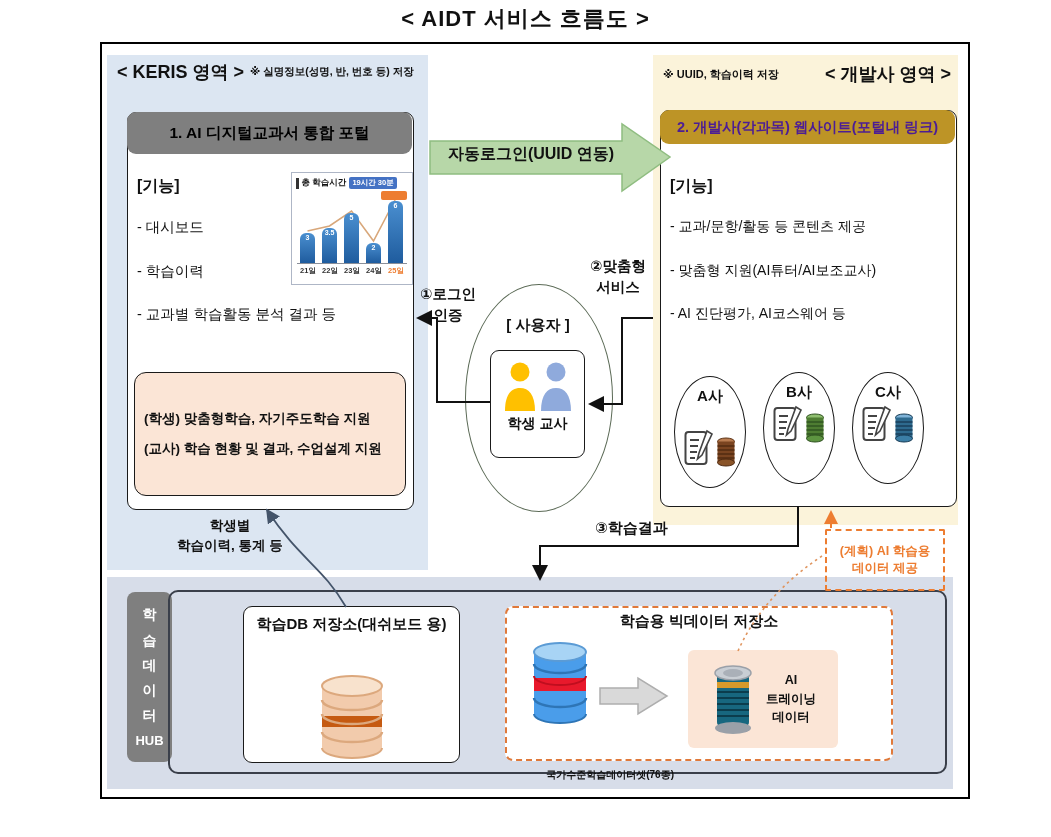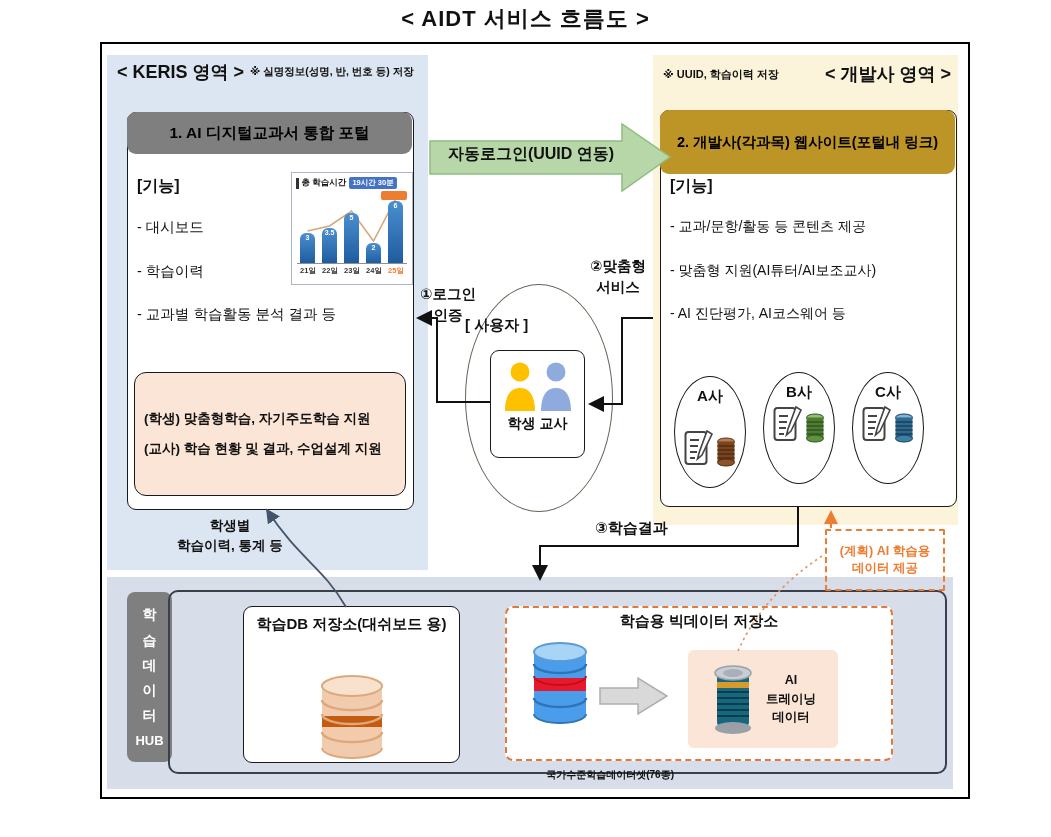--- a/index.html
+++ b/index.html
@@ -20,28 +20,28 @@
   .white-box{background:#fff;border:1.6px solid #1a1a1a;border-radius:9px;gap:32px;}
   .portal{left:127px;top:112px;width:285px;height:396px;}
   .portal-header{left:127px;top:112px;width:285px;height:42px;background:#7f7f7f;border-radius:9px;
     color:#000000;font-size:15.5px;font-weight:700;display:flex;align-items:center;justify-content:center;}
   .func-label{font-size:16px;font-weight:700;}
   .feat{font-size:14.5px;font-weight:400;white-space:nowrap;}
   .support{left:134px;top:372px;width:272px;height:124px;background:#fbe5d6;border:1.6px solid #1a1a1a;border-radius:12px;
     display:flex;flex-direction:column;justify-content:center;padding-left:9px;box-sizing:border-box;gap:12px;}
   .support div{font-size:13.5px;font-weight:600;white-space:nowrap;}
   .site{left:660px;top:110px;width:295px;height:395px;}
-  .site-header{left:660px;top:110px;width:295px;height:64px;background:#bd9426;border-radius:9px;
-    color:#000000;font-size:14.5px;font-weight:700;display:flex;align-items:center;justify-content:center;white-space:nowrap;}
+  .site-header{left:660px;top:110px;width:295px;height:34px;background:#bd9426;border-radius:9px;
+    color:#4c1d95;font-size:14.5px;font-weight:700;display:flex;align-items:center;justify-content:center;white-space:nowrap;}
   .company{width:72px;height:112px;border:1.6px solid #1a1a1a;border-radius:50%;background:#fff;
     display:flex;flex-direction:column;align-items:center;padding-top:10px;box-sizing:border-box;}
   .company .clabel{font-size:15px;font-weight:700;}
   .company .icons{display:flex;align-items:flex-end;gap:2px;margin-top:3px;}
   .user-ellipse{left:465px;top:284px;width:146px;height:226px;border:1.6px solid #5c6b57;border-radius:50%;background:#fff;}
-  .user-title{left:465px;top:316px;width:146px;text-align:left;font-size:15px;font-weight:700;}
+  .user-title{left:465px;top:316px;width:146px;text-align:center;font-size:15px;font-weight:700;}
   .user-box{left:490px;top:350px;width:95px;height:108px;border:1.6px solid #1a1a1a;border-radius:9px;background:#fff;
     display:flex;flex-direction:column;align-items:center;justify-content:flex-end;padding-bottom:24px;box-sizing:border-box;}
   .user-box .members{font-size:14px;font-weight:600;margin-top:4px;}
   .lbl{z-index:10;font-weight:600;}
   .step1{left:405px;top:284px;width:86px;text-align:center;font-size:14.5px;line-height:1.45;}
   .step2{left:572px;top:256px;width:92px;text-align:center;font-size:14.5px;line-height:1.45;}
   .step3{left:595px;top:519px;font-size:15px;}
   .perstudent{left:160px;top:516px;width:140px;text-align:center;font-size:13.5px;line-height:1.5;}
   .autologin{left:438px;top:144px;width:186px;text-align:center;font-size:16px;font-weight:700;z-index:10;}
   .plan-box{left:825px;top:529px;width:116px;height:58px;border:2px dashed #ed7d31;border-radius:2px;z-index:10;

